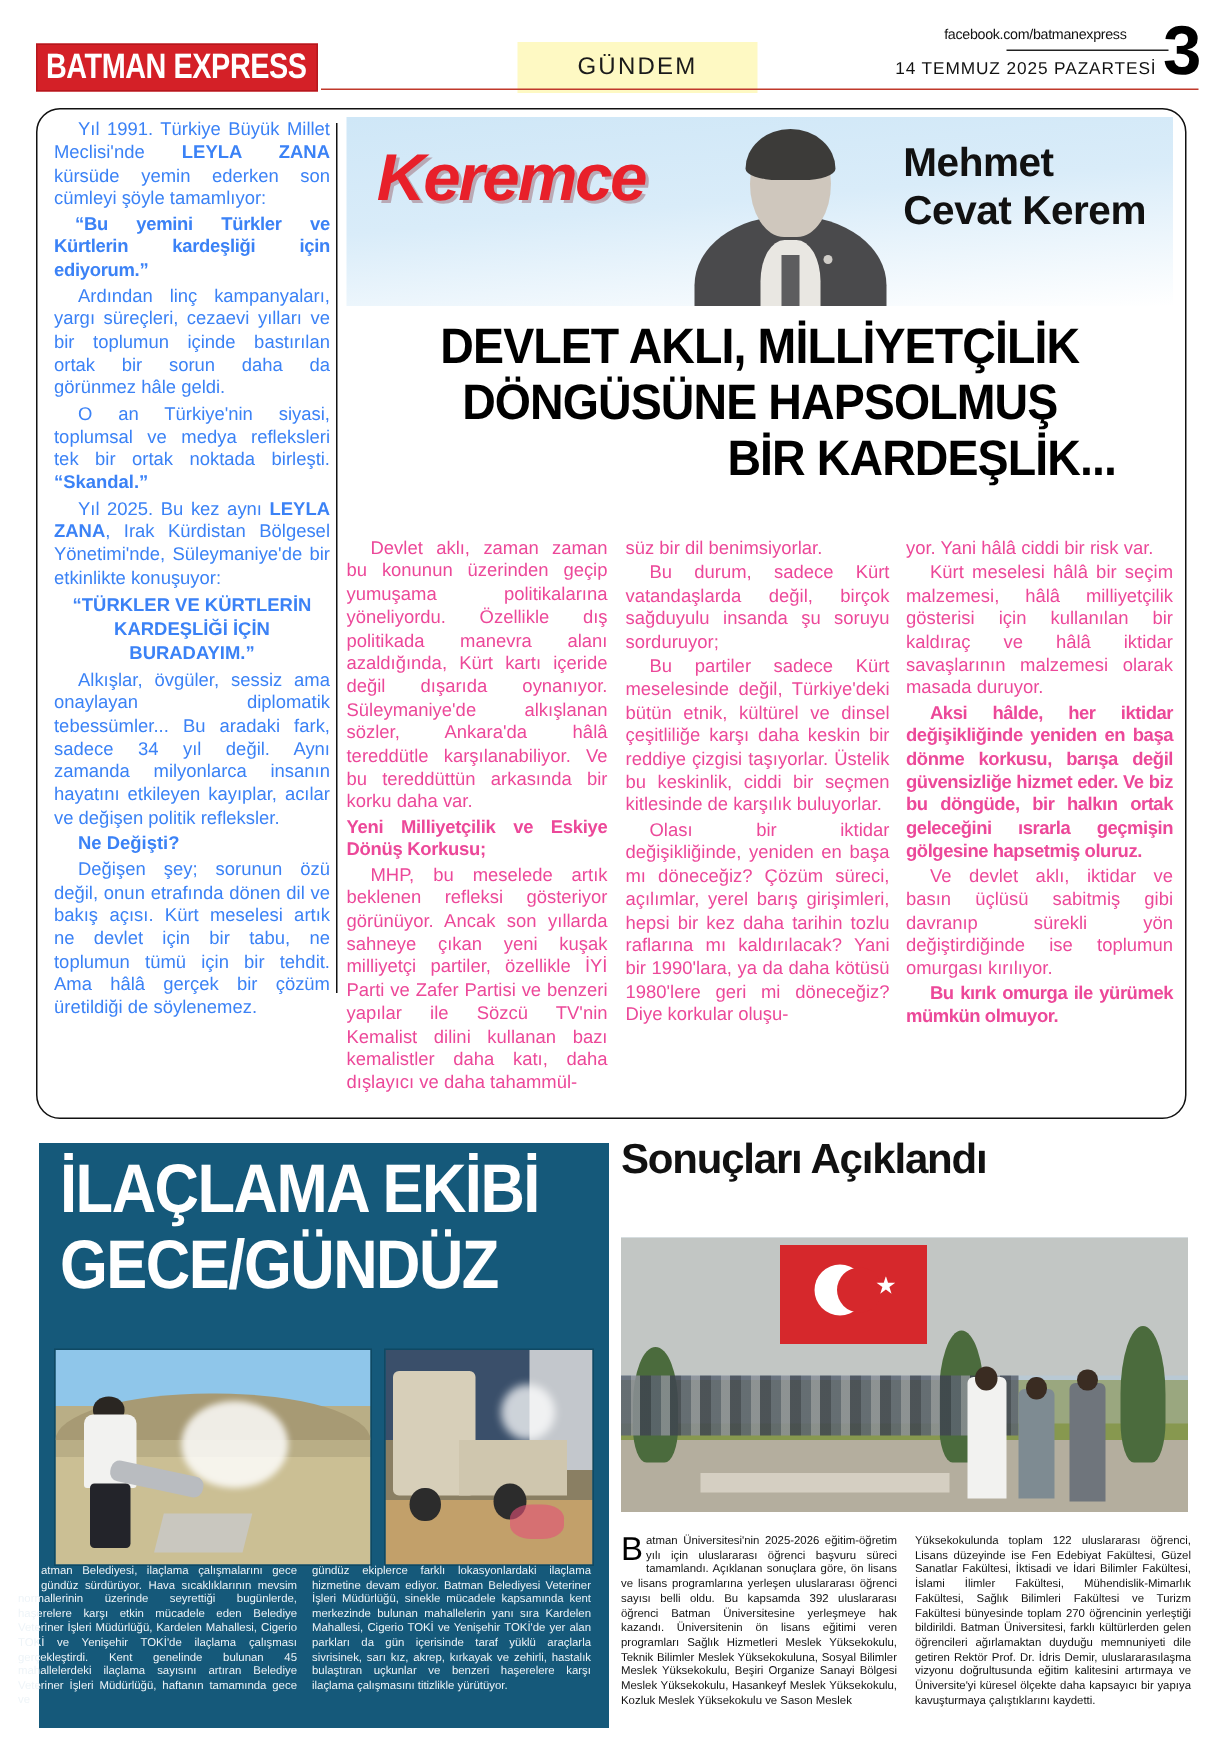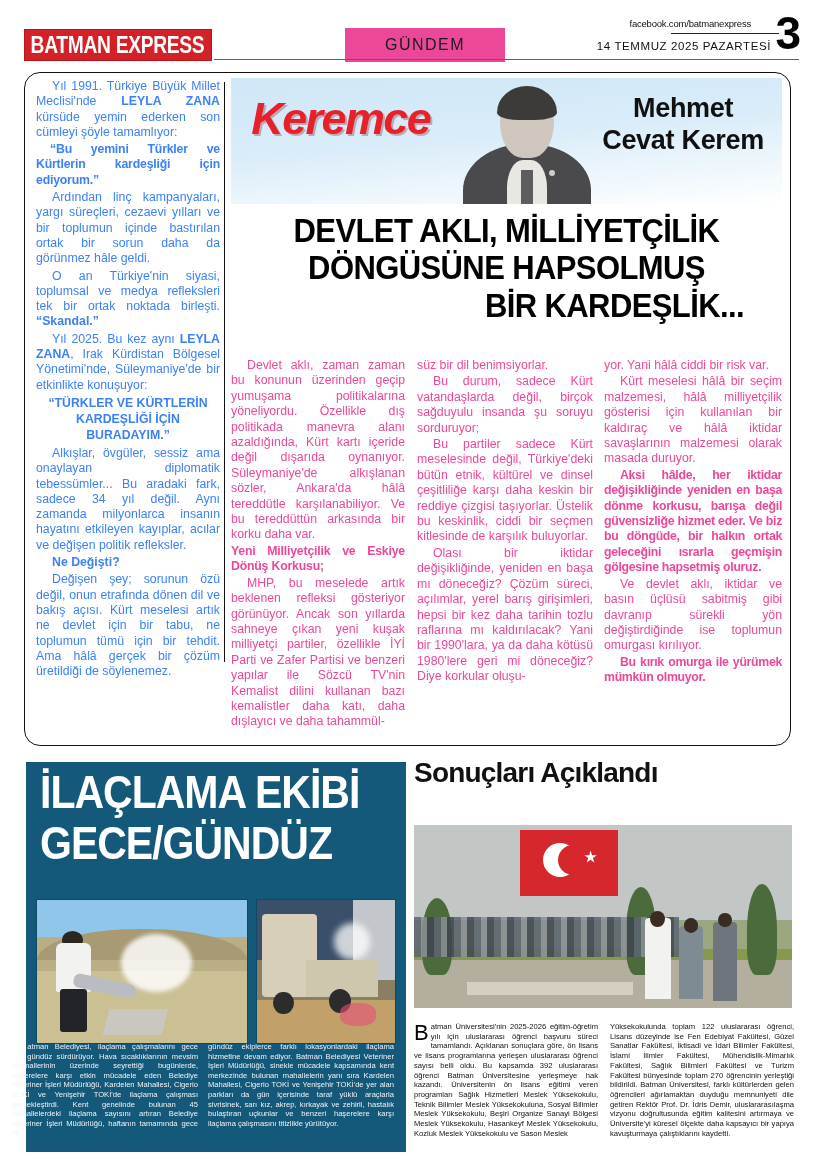--- a/index.html
+++ b/index.html
@@ -40,21 +40,21 @@
     font-size: 20px;
     letter-spacing: -0.3px;
     font-stretch: condensed;
     transform: scaleY(1.18) scaleX(0.96);
     white-space: nowrap;
   }
   .section-tab {
     position: absolute;
     left: 345px; top: 28px;
     width: 160px; height: 34px;
-    background: #ec4899;
+    background: #fef9c3;
     display: flex;
     align-items: center;
     justify-content: center;
   }
   .section-tab span {
     font-size: 16px;
     letter-spacing: 1.5px;
     color: #1a1a1a;
     font-family: "Liberation Sans", sans-serif;
   }
@@ -161,21 +161,21 @@
     font-style: italic;
     color: #e8202a;
     letter-spacing: -1.5px;
     text-shadow: 2px 2px 0 rgba(120,20,25,0.30);
     transform: scaleX(1.02);
     font-family: "Liberation Sans", sans-serif;
   }
   .author-name {
     position: absolute;
     right: 18px; top: 14px;
-    text-align: center;
+    text-align: left;
     font-size: 27px;
     font-weight: bold;
     line-height: 32px;
     color: #111;
     letter-spacing: -0.3px;
   }
   
   .portrait {
     position: absolute;
     left: 228px; top: 0;

